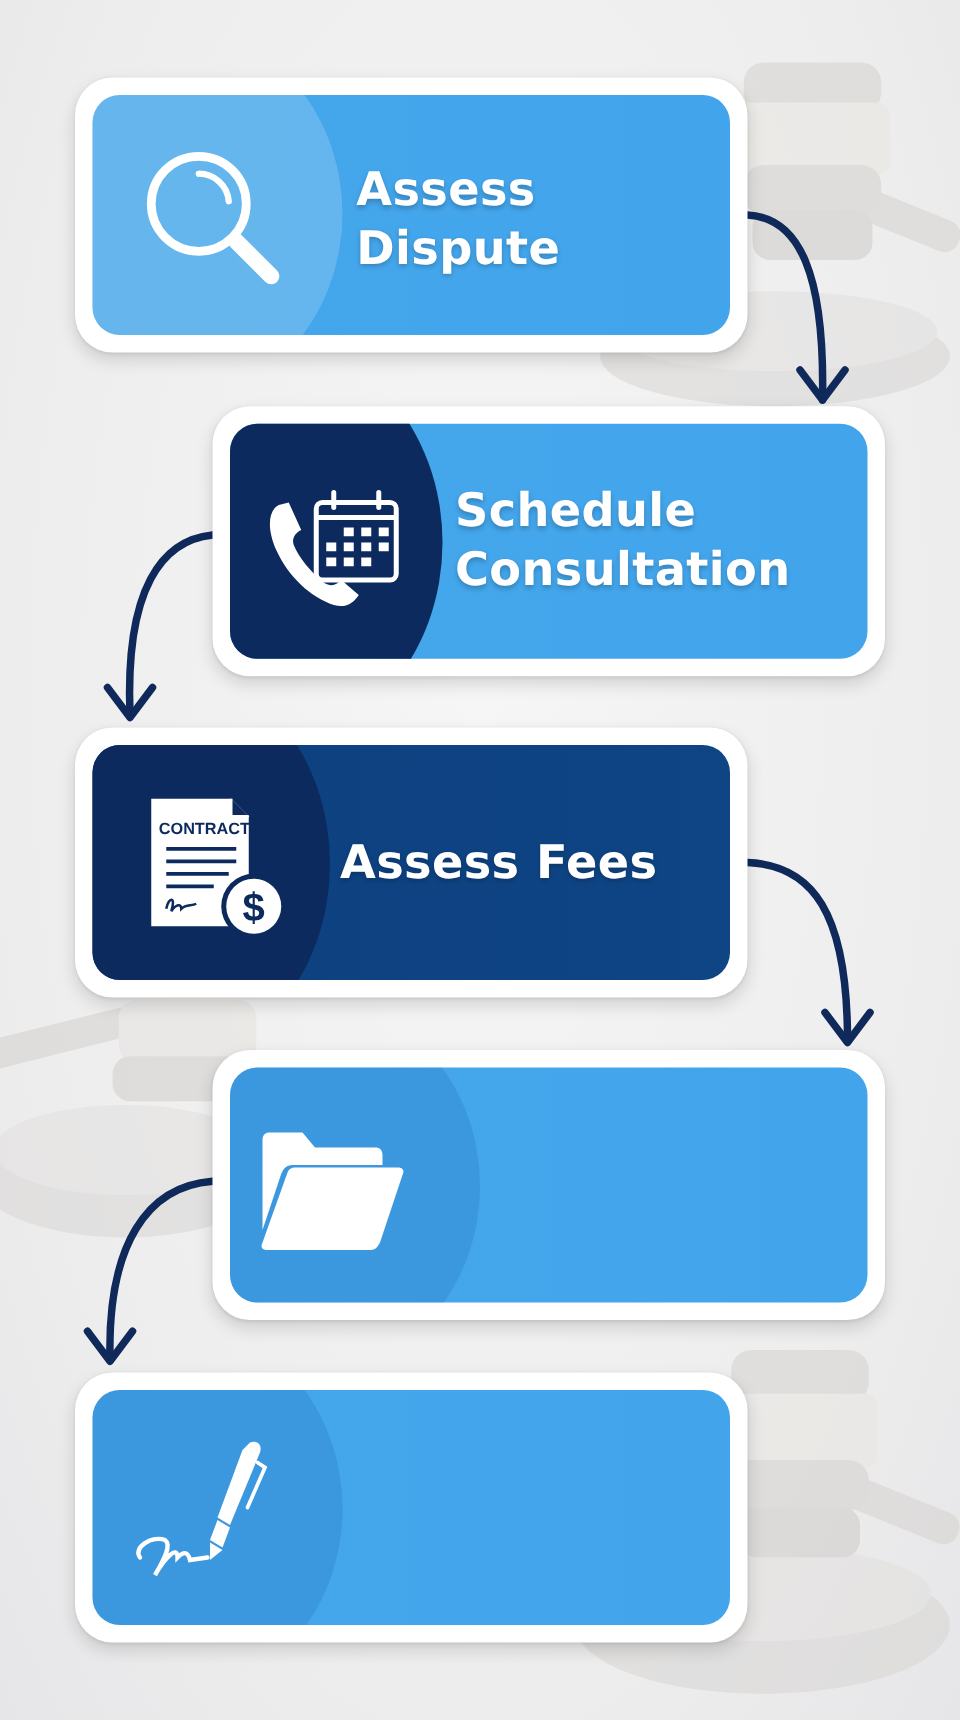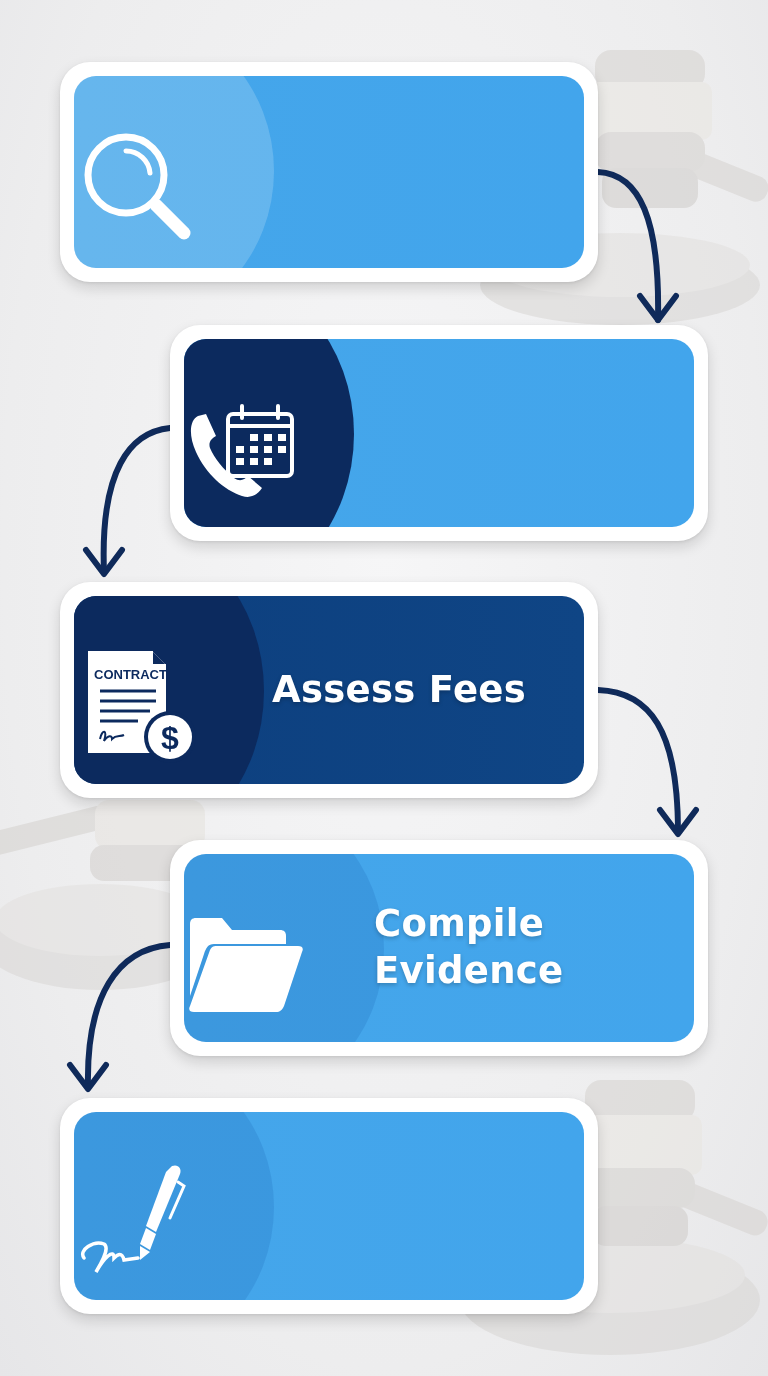--- a/index.html
+++ b/index.html
@@ -47,25 +47,26 @@
       width: 290px;
       height: 310px;
       border-radius: 50%;
     }
     .badge.pale { background: rgba(255,255,255,0.18); }
     .badge.navy { background: #0c2a5e; }
     .badge.shade { background: rgba(20,90,170,0.18); }
     .icon {
       position: absolute;
       left: 0;
-      top: 16px;
+      top: 4px;
       width: 195px;
       height: 100%;
       display: flex;
       align-items: center;
+      justify-content: center;
     }
     .label {
       position: absolute;
       color: #ffffff;
       font-family: "DejaVu Sans", "Liberation Sans", sans-serif;
       font-weight: bold;
       font-size: 37px;
       line-height: 47px;
       letter-spacing: 0.3px;
       text-shadow: 0 2px 4px rgba(0,0,0,0.22);
@@ -130,20 +131,22 @@
 <div class="card" style="left:60px; top:62px; height:220px;">
   <div class="inner light">
     <div class="badge pale"></div>
     <div class="icon">
       <svg width="130" height="130" viewBox="0 0 130 130">
         <circle cx="52" cy="52" r="38" fill="none" stroke="#ffffff" stroke-width="7"></circle>
         <path d="M52 28 A 24 24 0 0 1 76 50" fill="none" stroke="#ffffff" stroke-width="5" stroke-linecap="round"></path>
         <line x1="82" y1="82" x2="110" y2="110" stroke="#ffffff" stroke-width="13" stroke-linecap="round"></line>
       </svg>
     </div>
+    <div class="label" style="left:211px; top:52px;">Assess
+Dispute</div>
   </div>
 </div>
 
 <div class="card" style="left:170px; top:325px;">
   <div class="inner light">
     <div class="badge navy" style="left:-120px; top:-70px; width:290px; height:330px;"></div>
     <div class="icon" style="width:170px;">
       <svg width="120" height="110" viewBox="0 0 120 110">
         <path d="M14 22 C 6 26, 4 40, 12 58 C 22 80, 40 96, 58 102 C 68 105, 74 100, 78 94 L 64 82 C 60 86, 56 88, 50 84 C 40 76, 30 64, 26 54 C 24 48, 28 44, 32 42 L 22 20 Z" fill="#ffffff"></path>
         <rect x="44" y="20" width="64" height="62" rx="5" fill="none" stroke="#ffffff" stroke-width="4"></rect>
@@ -155,20 +158,22 @@
         <rect x="94" y="40" width="8" height="7" fill="#ffffff"></rect>
         <rect x="52" y="52" width="8" height="7" fill="#ffffff"></rect>
         <rect x="66" y="52" width="8" height="7" fill="#ffffff"></rect>
         <rect x="80" y="52" width="8" height="7" fill="#ffffff"></rect>
         <rect x="94" y="52" width="8" height="7" fill="#ffffff"></rect>
         <rect x="52" y="64" width="8" height="7" fill="#ffffff"></rect>
         <rect x="66" y="64" width="8" height="7" fill="#ffffff"></rect>
         <rect x="80" y="64" width="8" height="7" fill="#ffffff"></rect>
       </svg>
     </div>
+    <div class="label" style="left:180px; top:46px;">Schedule
+Consultation</div>
   </div>
 </div>
 
 <div class="card" style="left:60px; top:582px;">
   <div class="inner mid">
     <div class="badge navy" style="left:-100px; top:-70px; width:290px; height:330px;"></div>
     <div class="icon">
       <svg width="130" height="130" viewBox="0 0 130 130">
         <path d="M14 10 L78 10 L92 24 L92 112 L14 112 Z" fill="#ffffff"></path>
         <path d="M78 10 L78 24 L92 24" fill="#0c2a5e" stroke="#ffffff" stroke-width="2"></path>
@@ -189,22 +194,20 @@
 
 <div class="card" style="left:170px; top:840px;">
   <div class="inner light">
     <div class="badge shade"></div>
     <div class="icon" style="width:170px;">
       <svg width="130" height="100" viewBox="0 0 130 100">
         <path d="M6 10 C 6 6, 8 4, 12 4 L 38 4 L 48 16 L 96 16 C 100 16, 102 18, 102 22 L 102 30 L 30 30 C 24 30, 22 34, 20 40 L 6 82 Z" fill="#ffffff"></path>
         <path d="M26 36 C 28 32, 30 32, 34 32 L 114 32 C 118 32, 120 34, 118 38 L 100 92 C 98 96, 96 98, 92 98 L 10 98 C 6 98, 4 96, 6 92 Z" fill="#ffffff"></path>
       </svg>
     </div>
-    <div class="label" style="left:190px; top:46px;">Compile
-Evidence</div>
   </div>
 </div>
 
 <div class="card" style="left:60px; top:1098px;">
   <div class="inner light">
     <div class="badge shade"></div>
     <div class="icon">
       <svg width="140" height="120" viewBox="0 0 140 120">
         <path d="M98 4 C 104 2, 108 6, 106 12 L 82 70 L 72 64 L 92 10 Z" fill="#ffffff"></path>
         <path d="M104 20 L 110 24 L 96 56" fill="none" stroke="#ffffff" stroke-width="3" stroke-linecap="round"></path>

